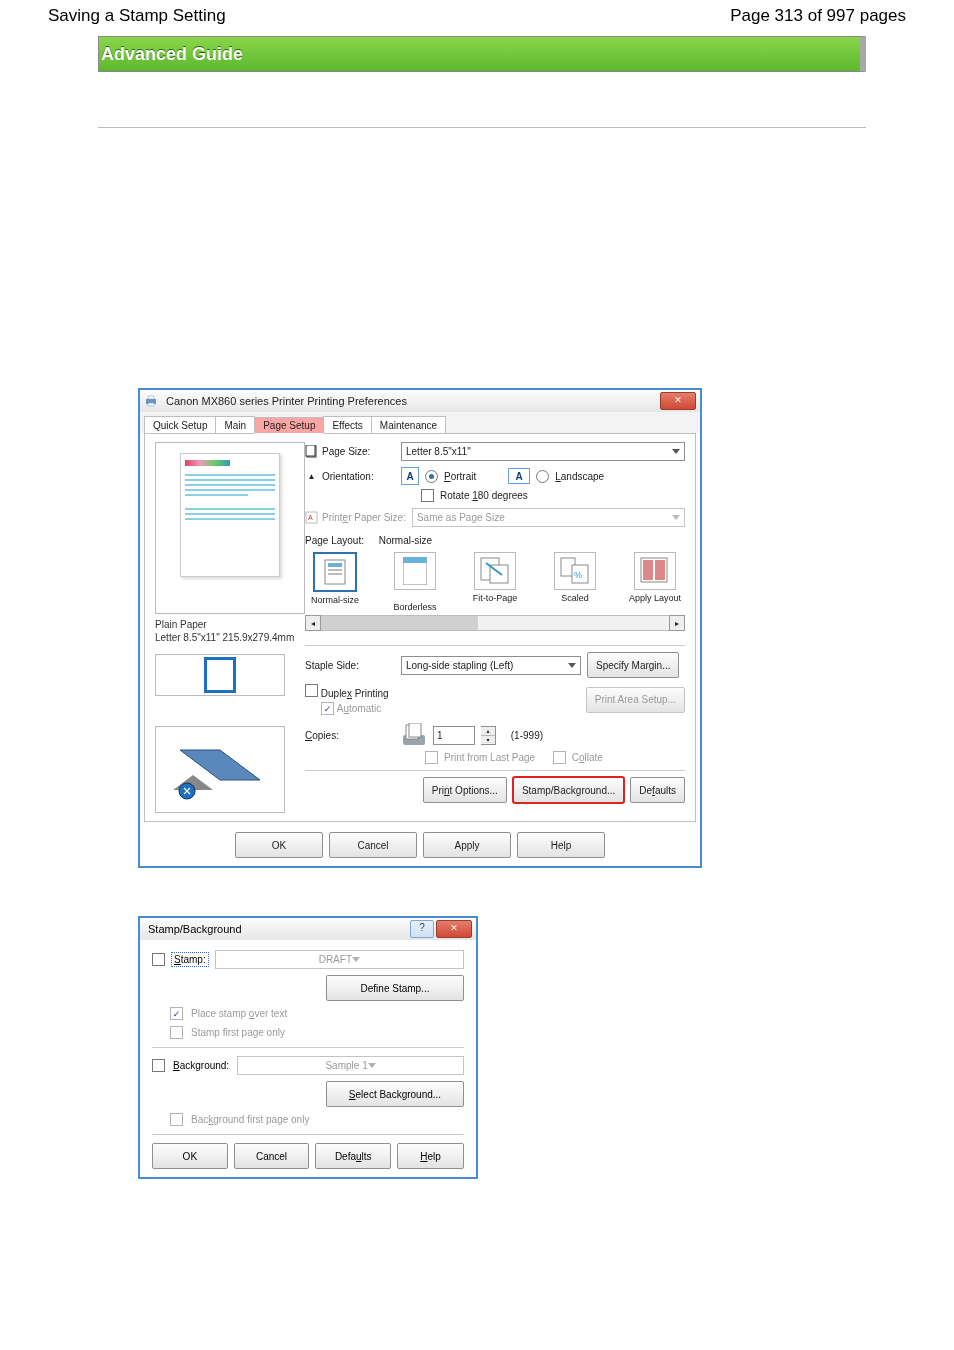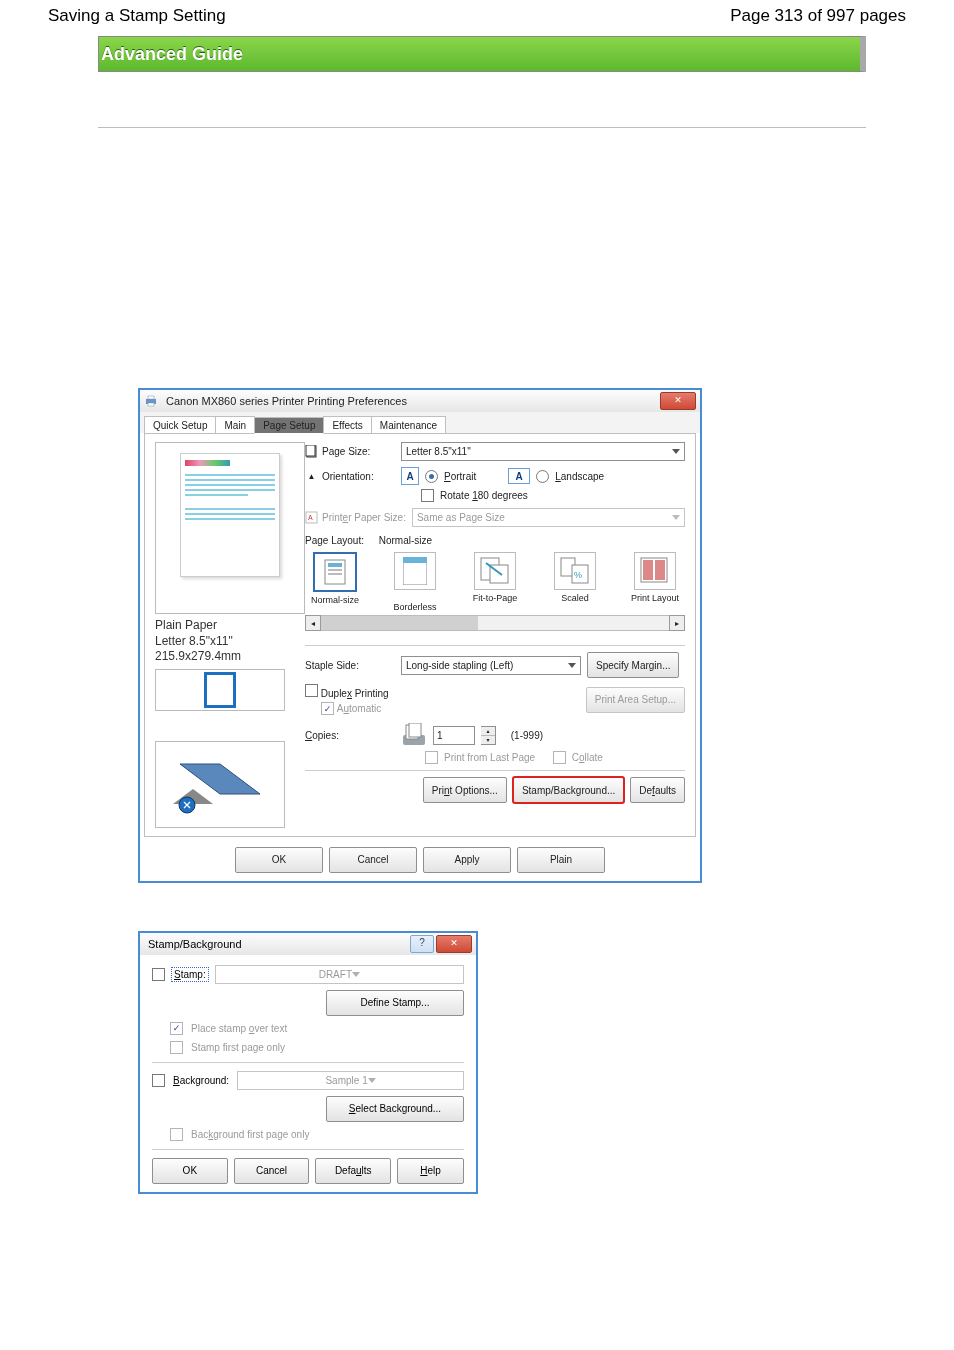--- a/index.html
+++ b/index.html
@@ -11,27 +11,27 @@
   .hr{margin:55px 50px 0 60px;border:none;border-top:1px solid #bdbdbd}
   .figs{display:flex;flex-direction:column;align-items:flex-start;margin-left:100px;margin-top:260px}
 
   
   .win1{width:560px;border:2px solid #4a8bd6;background:#fff;font-size:11px;color:#222}
   .titlebar{background:linear-gradient(#fdfdfd,#e6e6e6);display:flex;align-items:center;justify-content:space-between;padding:2px 4px}
   .titlebar .txt{padding-left:4px}
   .tb-close{width:34px;height:16px;background:linear-gradient(#e57c6d,#cf4a35);border:1px solid #9b3b2d;border-radius:2px;color:#fff;font-size:9px;line-height:14px;text-align:center}
   .tabs{display:flex;padding:4px 4px 0 4px;background:#f3f3f3}
   .tab{border:1px solid #bfbfbf;border-bottom:none;background:#fff;padding:2px 8px;margin-right:-1px;font-size:10px;display:flex;align-items:center;gap:3px}
-  .tab.sel{background:#737373;border-bottom:1px solid #fff;position:relative;top:1px}
+  .tab.sel{background:#fca5a5;border-bottom:1px solid #fff;position:relative;top:1px}
   .tab-body{border:1px solid #bfbfbf;margin:0 4px 4px 4px;padding:8px 10px;display:flex;gap:10px}
   .lcol{width:140px;display:flex;flex-direction:column}
   .preview{width:128px;height:150px;border:1px solid #bbb;background:#fff;margin-bottom:4px;padding:10px}
   .preview .sheet{width:90px;height:110px;border:1px solid #ccc;margin:0 auto;box-shadow:2px 2px 3px rgba(0,0,0,.15);padding:6px 4px}
   .sheet .bar{height:6px;margin-bottom:8px}
-  .caption{font-size:12px;color:#333;margin-bottom:4px;line-height:1.3}
+  .caption{font-size:10px;color:#333;margin-bottom:10px;line-height:1.3}
   .thumb2{width:128px;height:40px;border:1px solid #bbb;background:#fff;display:flex;align-items:center;justify-content:center;margin-bottom:30px}
   .thumb2 .sq{width:26px;height:30px;border:3px solid #1d6fbf;background:#fff}
   .thumb3{width:128px;height:85px;border:1px solid #bbb;background:#fff;display:flex;align-items:center;justify-content:center}
   .thumb3 svg{width:110px;height:70px}
 
   .rcol{flex:1;font-size:10px}
   .row{display:flex;align-items:center;margin-bottom:6px;gap:6px}
   .lbl{min-width:90px;display:flex;align-items:center;gap:4px}
   .combo{flex:1;border:1px solid #8f8f8f;background:#fff;height:17px;font-size:10px;padding:0 4px;display:flex;align-items:center;justify-content:space-between}
   .combo.dis{color:#9a9a9a;border-color:#c4c4c4}
@@ -257,21 +257,21 @@
           <span style="font-size:9px;margin-top:3px">Scaled</span>
         </div>
         <div class="layout-item">
           <div class="layout-ico">
                   <svg width="30" height="28">
                     <rect x="1" y="1" width="26" height="24" fill="#fff" stroke="#888"></rect>
                     <rect x="3" y="3" width="10" height="20" fill="#d88"></rect>
                     <rect x="15" y="3" width="10" height="20" fill="#d88"></rect>
                   </svg>
                 </div>
-          <span style="font-size:9px;margin-top:3px">Print Layout</span>
+          <span style="font-size:9px;margin-top:3px">Apply Layout</span>
         </div>
       </div>
 
       <div class="scrollrow">
         <div class="scr-btn">◂</div>
         <div class="scr-track">
                 <div class="scr-thumb"></div>
               </div>
         <div class="scr-btn">▸</div>
       </div>
@@ -325,21 +325,21 @@
         <span class="btn hl">Stamp/Background...</span>
         <span class="btn">De<span class="u">f</span>aults</span>
       </div>
     </div>
   </div>
 
   <div class="dlgfoot">
     <span class="btn" style="width:70px">OK</span>
     <span class="btn" style="width:70px">Cancel</span>
     <span class="btn" style="width:70px">Apply</span>
-    <span class="btn" style="width:70px">Plain</span>
+    <span class="btn" style="width:70px">Help</span>
   </div>
 </div>
 
 <div class="win2">
   <div class="titlebar">
     <span class="txt">Stamp/Background</span>
     <span style="display:flex;gap:2px">
       <span style="width:22px;height:16px;border:1px solid #7da8d4;border-radius:2px;background:linear-gradient(#e8f0fb,#cfe0f4);color:#345;font-size:10px;text-align:center;line-height:14px">?</span>
       <span class="tb-close">✕</span>
     </span>

